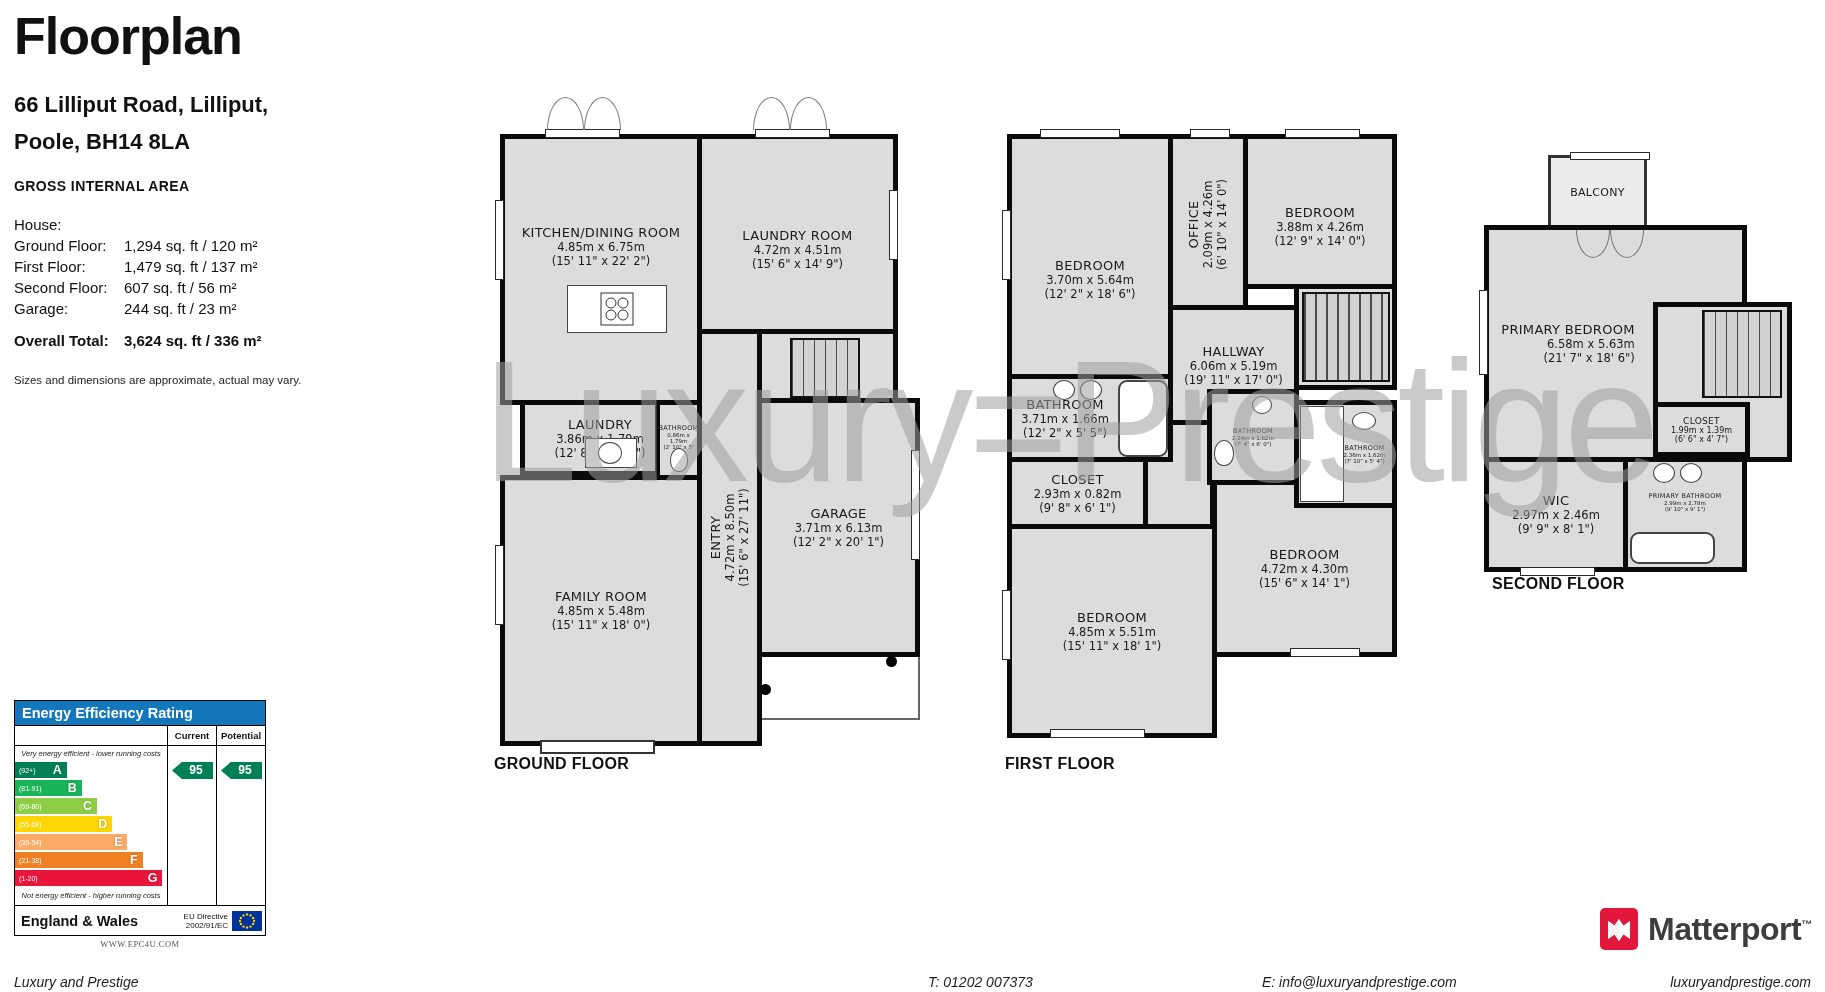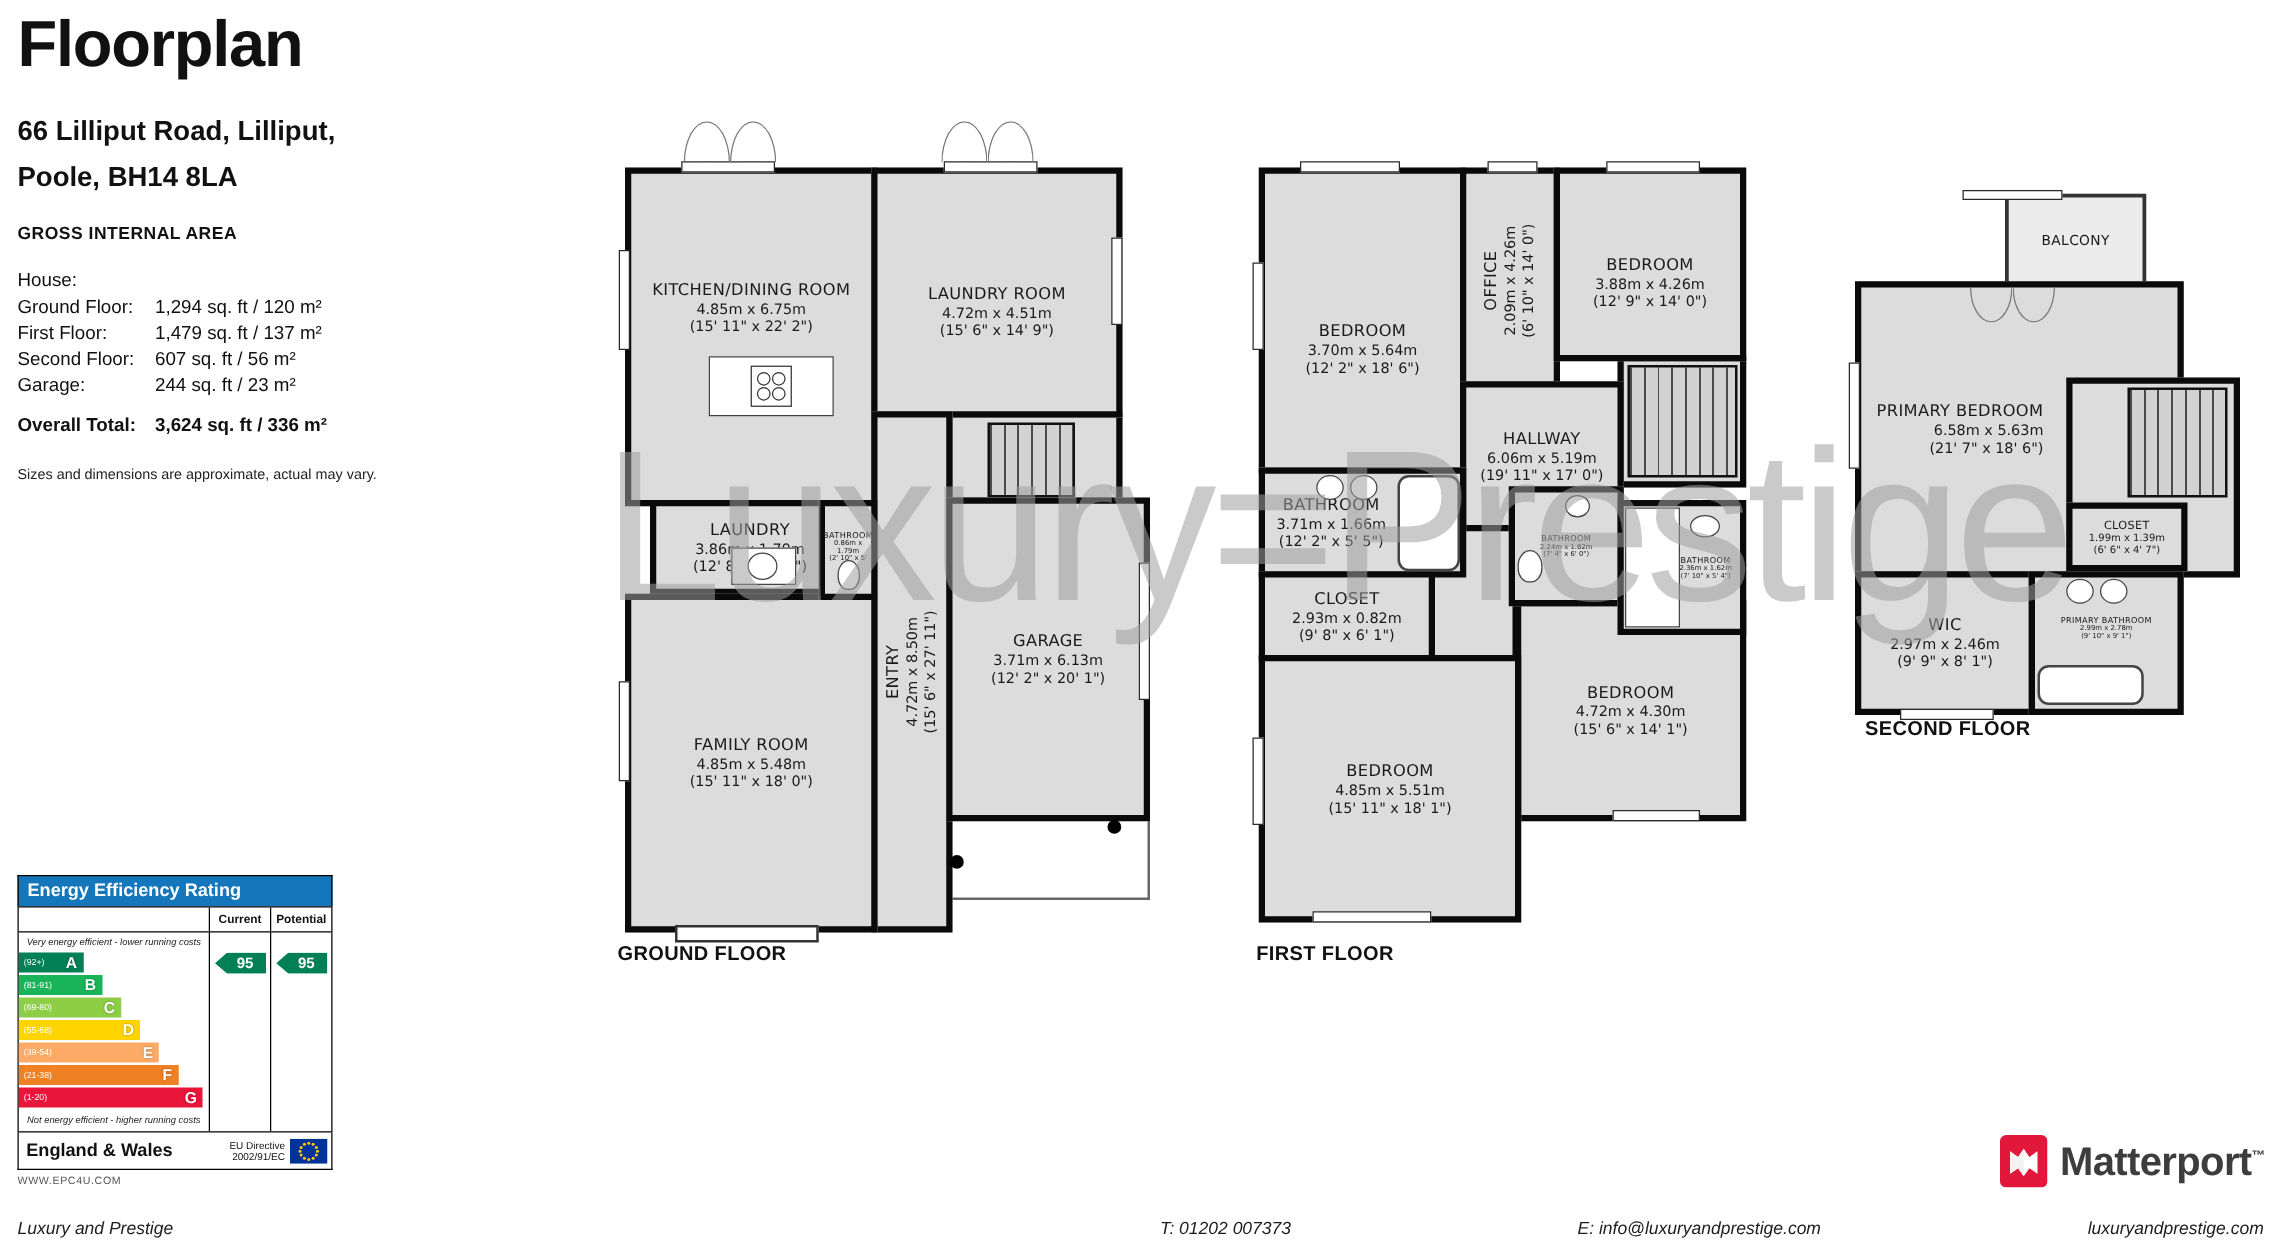--- a/index.html
+++ b/index.html
@@ -29,21 +29,21 @@
   .epc-range { font-size:7px; margin-left:4px; flex:1; white-space:nowrap; }
   .epc-letter { font-size:12.5px; font-weight:700; margin-right:5px; text-shadow:0 0 2px rgba(0,0,0,.35); }
   .epc-col { width:49px; border-left:1px solid #000; position:relative; }
   .epc-col-head { height:20px; border-bottom:1px solid #000; font-size:9.5px; font-weight:700; text-align:center; line-height:20px; }
   .epc-arrow { position:absolute; left:4px; top:36px; width:41px; height:17px; color:#fff; font-weight:700; font-size:12px;
     line-height:17px; text-align:center; padding-left:7px;
     clip-path:polygon(0 50%, 24% 0, 100% 0, 100% 100%, 24% 100%); }
   .epc-bottom { border:1px solid #000; border-top:none; display:flex; align-items:center; height:30px; padding:0 3px 0 6px; }
   .epc-region { flex:1; font-size:14.5px; font-weight:700; }
   .epc-directive { font-size:8px; line-height:9px; text-align:right; margin-right:4px; }
-  .epc-site { text-align:left; font-size:8.5px; color:#555; letter-spacing:.5px; margin-top:3px; }
+  .epc-site { text-align:center; font-size:8.5px; color:#555; letter-spacing:.5px; margin-top:3px;font-family:Liberation Serif, serif; }
   
   .room { position:absolute; background:#dcdcdc; border:5px solid #0a0a0a;
     display:flex; align-items:center; justify-content:center; text-align:center; z-index:3; }
   .room.under { z-index:2; }
   .room.over { z-index:4; }
   .room.thin { border:3px solid #333; background:#ececec; z-index:2; }
   .rlabel { color:#1a1a1a; }
   .rname { font-size:13px; letter-spacing:.3px; font-family:"DejaVu Sans", sans-serif; }
   .rdim  { font-size:11.5px; font-family:"DejaVu Sans", sans-serif; }
   .tiny .rname { font-size:6.5px; }
@@ -353,21 +353,21 @@
 
   <div class="win" style="left:1040px;top:129px;width:80px;height:9px;"></div>
   <div class="win" style="left:1190px;top:129px;width:40px;height:9px;"></div>
   <div class="win" style="left:1285px;top:129px;width:75px;height:9px;"></div>
   <div class="win" style="left:1002px;top:210px;width:9px;height:70px;"></div>
   <div class="win" style="left:1002px;top:590px;width:9px;height:70px;"></div>
   <div class="win" style="left:1050px;top:729px;width:95px;height:9px;"></div>
   <div class="win" style="left:1290px;top:648px;width:70px;height:9px;"></div>
   <div class="floor-label" style="left:1005px;top:755px;">FIRST FLOOR</div>
 
-  <div class="room thin" style="left:1604px;top:155px;width:113px;height:75px;">
+  <div class="room thin" style="left:1548px;top:155px;width:99px;height:75px;">
     <div class="rlabel">
       <div class="rname" style="font-size:11px;">BALCONY</div>
     </div>
   </div>
   <div class="room" style="left:1484px;top:225px;width:263px;height:237px;">
     <div class="rlabel lab-lf">
       <div class="rname">PRIMARY BEDROOM</div>
       <div class="rdim">6.58m x 5.63m</div>
       <div class="rdim">(21' 7" x 18' 6")</div>
     </div>

